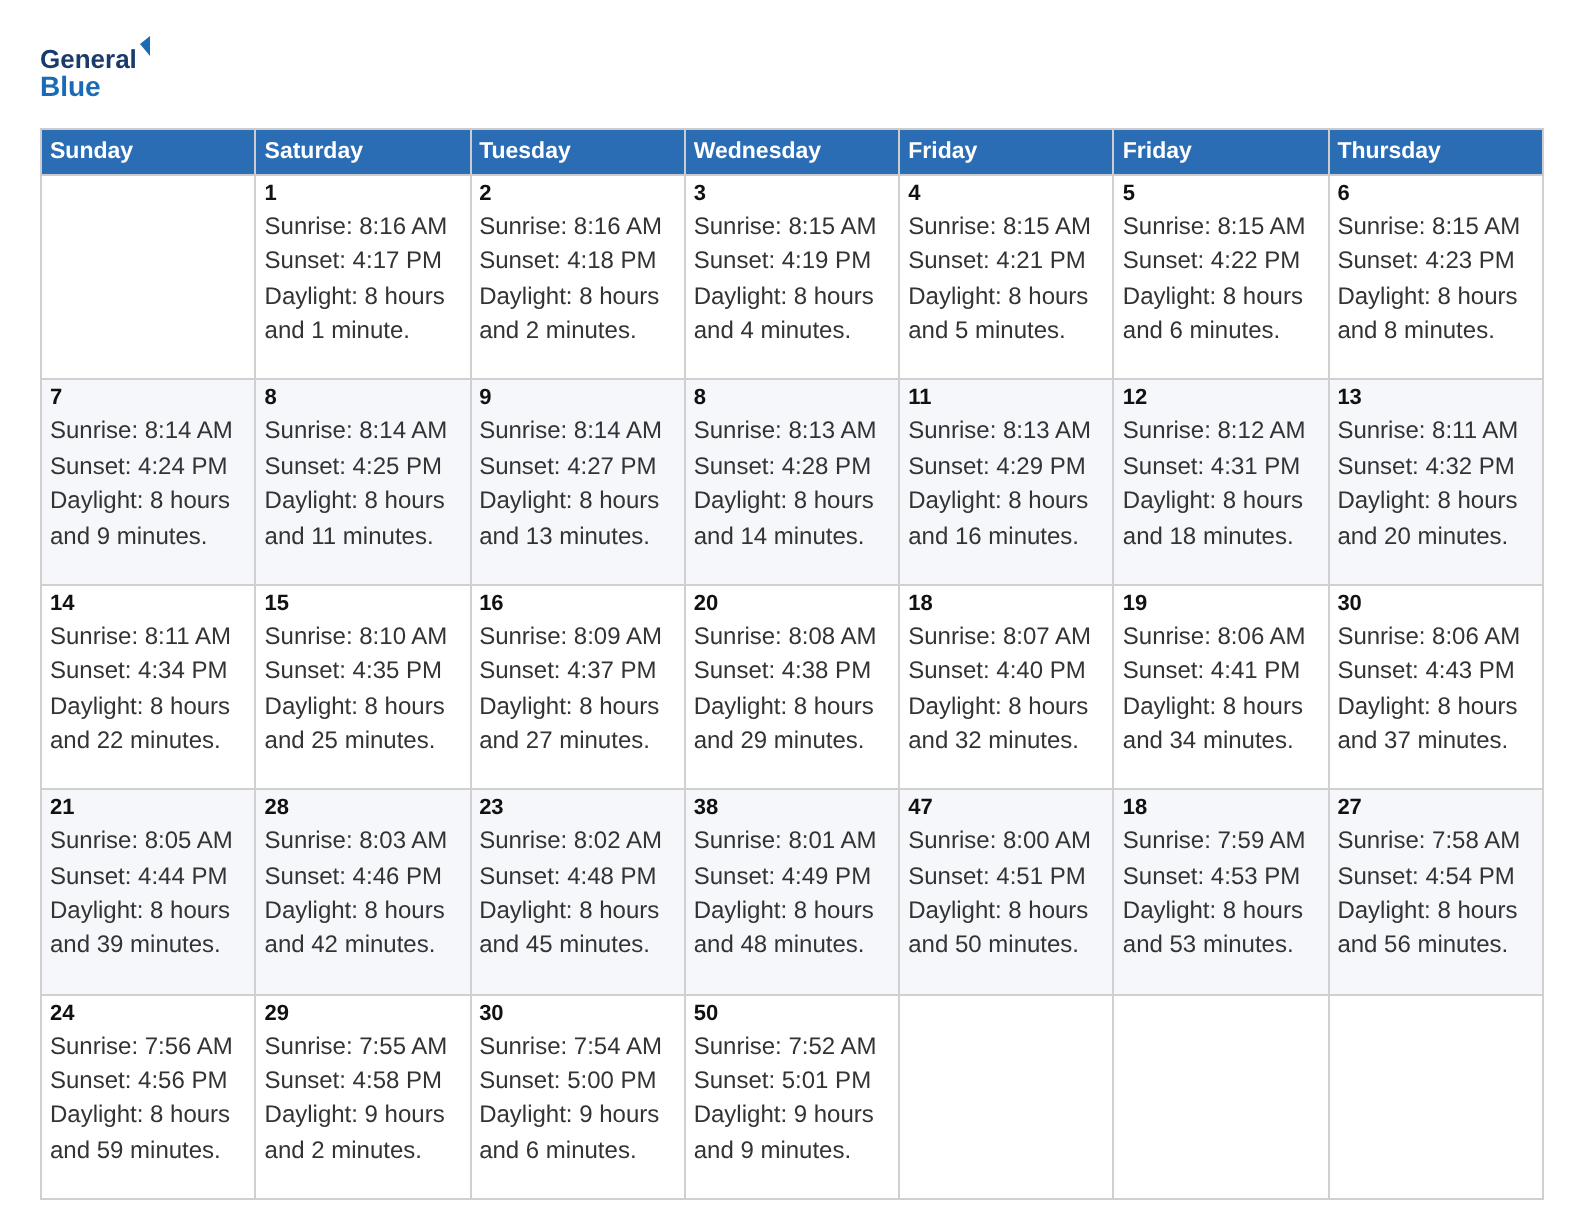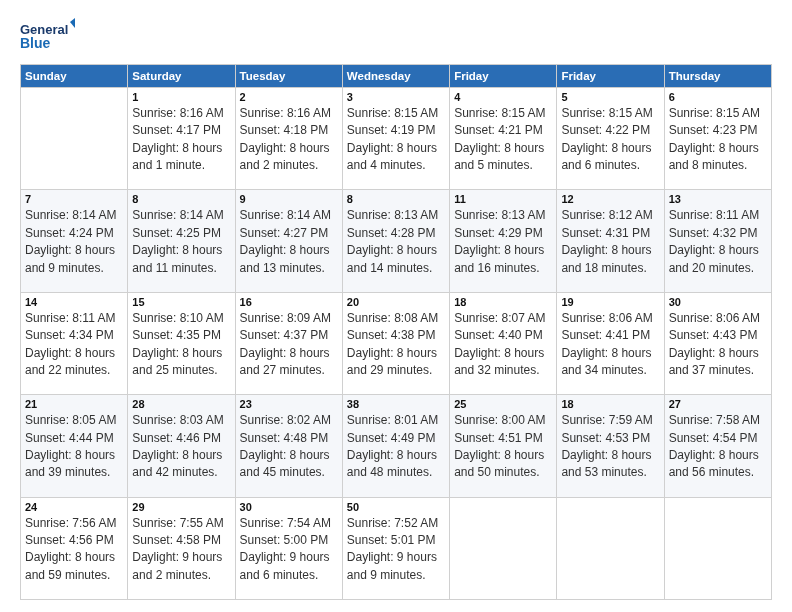--- a/index.html
+++ b/index.html
@@ -216,21 +216,21 @@
           </td>
           <td>
             <span class="day-number">23</span>
             <div class="day-info">Sunrise: 8:02 AM<br>Sunset: 4:48 PM<br>Daylight: 8 hours and 45 minutes.</div>
           </td>
           <td>
             <span class="day-number">38</span>
             <div class="day-info">Sunrise: 8:01 AM<br>Sunset: 4:49 PM<br>Daylight: 8 hours and 48 minutes.</div>
           </td>
           <td>
-            <span class="day-number">25</span>
+            <span class="day-number">47</span>
             <div class="day-info">Sunrise: 8:00 AM<br>Sunset: 4:51 PM<br>Daylight: 8 hours and 50 minutes.</div>
           </td>
           <td>
             <span class="day-number">18</span>
             <div class="day-info">Sunrise: 7:59 AM<br>Sunset: 4:53 PM<br>Daylight: 8 hours and 53 minutes.</div>
           </td>
           <td>
             <span class="day-number">27</span>
             <div class="day-info">Sunrise: 7:58 AM<br>Sunset: 4:54 PM<br>Daylight: 8 hours and 56 minutes.</div>
           </td>

